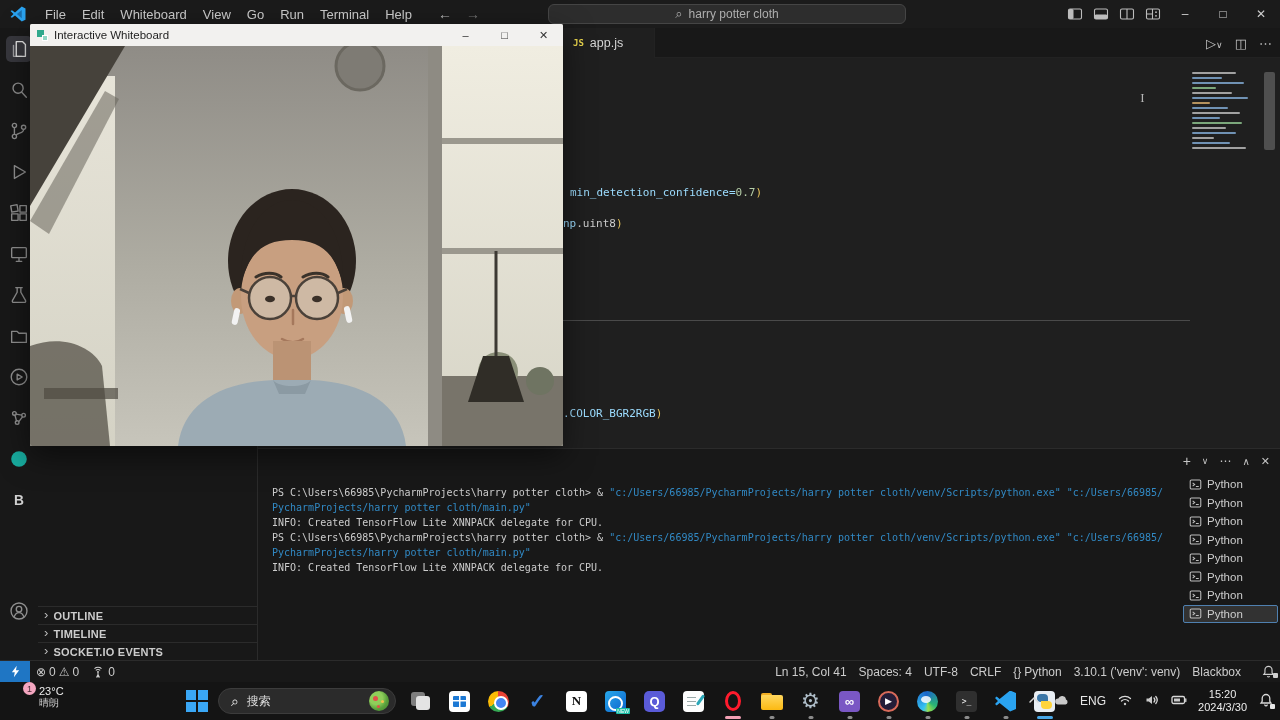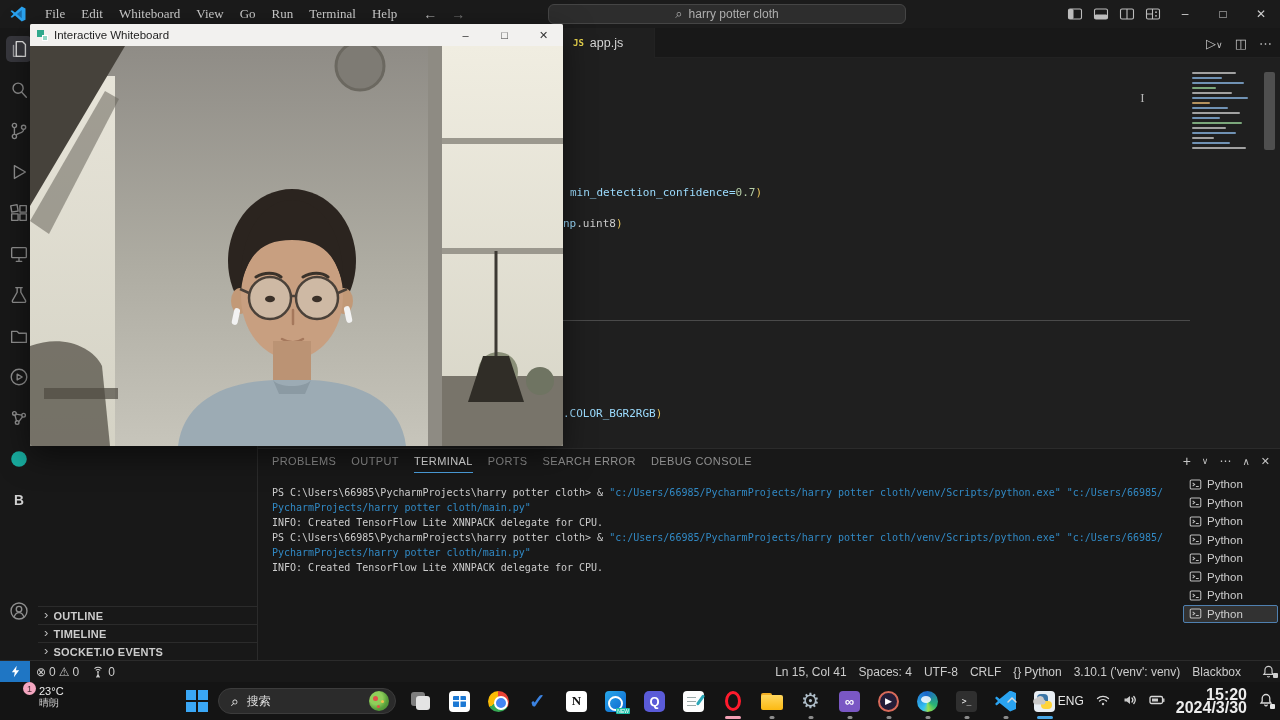--- a/index.html
+++ b/index.html
@@ -3,21 +3,21 @@
 <meta charset="utf-8">
 <style>
   * { margin:0; padding:0; box-sizing:border-box; }
   html,body { width:1280px; height:720px; overflow:hidden; background:#1f1f1f;
     font-family:"Liberation Sans", sans-serif; -webkit-font-smoothing:antialiased; }
 
   
   #titlebar { position:absolute; left:0; top:0; width:1280px; height:28px; background:#1b1b1b;
     display:flex; align-items:center; color:#cccccc; font-size:13px; z-index:5; }
   #vscode-logo { width:18px; height:18px; margin:0 10px 0 9px; flex:none; }
-  .menu-item { padding:3px 8px; border-radius:4px; cursor:default;font-family:Liberation Serif, serif; }
+  .menu-item { padding:3px 8px; border-radius:4px; cursor:default; }
   #nav-arrows { display:flex; gap:14px; margin-left:18px; color:#b9b9b9; font-size:14px; }
   #cmd-center { position:absolute; left:548px; top:4px; width:358px; height:20px; background:#2d2d2d;
     border:1px solid #454545; border-radius:6px; display:flex; align-items:center; justify-content:center;
     gap:6px; color:#aeaeae; font-size:12px; }
   #tb-right { position:absolute; right:0; top:0; height:28px; display:flex; align-items:center; }
   .layout-ic { width:26px; height:28px; display:flex; align-items:center; justify-content:center; }
   .layout-ic svg { width:16px; height:16px; stroke:#bdbdbd; fill:none; stroke-width:1.1; }
   .layout-ic svg .f { fill:#bdbdbd; stroke:none; }
   .win-ctl { width:38px; height:28px; display:flex; align-items:center; justify-content:center;
     color:#cfcfcf; font-size:12px; }
@@ -142,21 +142,21 @@
   .ic-terminal { width:21px; height:21px; border-radius:4px; background:#2f2f2f; color:#eee; font-size:8px;
     font-family:"DejaVu Sans Mono",monospace; display:flex; align-items:center; justify-content:center; }
   .ic-vscode { width:21px; height:21px; background:#2aa3f0;
     clip-path:polygon(72% 0,100% 12%,100% 88%,72% 100%,22% 60%,8% 72%,0 64%,14% 50%,0 36%,8% 28%,22% 40%); }
   .ic-python-app { width:21px; height:21px; background:#e8eef4; border-radius:4px; position:relative; }
   .ic-python-app::before { content:""; position:absolute; left:3px; top:3px; width:11px; height:8px; background:#3b77a8; border-radius:4px 4px 0 4px; }
   .ic-python-app::after { content:""; position:absolute; right:3px; bottom:3px; width:11px; height:8px; background:#ffd43b; border-radius:0 4px 4px 4px; }
   #tb-tray { position:absolute; right:6px; top:0; height:38px; display:flex; align-items:center; gap:11px; color:#e6e6e6; font-size:12px; }
   #tb-tray svg { width:16px; height:16px; fill:none; stroke:#d8d8d8; stroke-width:1.3; stroke-linecap:round; }
   #tb-tray svg .f { fill:#c9c9c9; stroke:none; }
-  #tb-clock { text-align:right; font-size:16px; line-height:13px; color:#ececec;font-weight:bold; }
+  #tb-clock { text-align:center; font-size:11px; line-height:13px; color:#ececec; }
   #tray-bell { position:relative; }
   #tray-bell i { position:absolute; right:-1px; bottom:2px; width:5px; height:5px; background:#e8e8e8; border-radius:1px; }
 
   
   #whiteboard { position:absolute; left:30px; top:24px; width:533px; height:422px; z-index:10;
     box-shadow:0 10px 30px rgba(0,0,0,.5); border-radius:2px; overflow:hidden; background:#bdbab1; }
   #wb-titlebar { height:22px; background:#f2f1ef; display:flex; align-items:center; color:#1f1f1f; font-size:11.5px; }
   #wb-icon { width:11px; height:11px; margin:0 6px 0 7px; position:relative; }
   #wb-icon i:first-child { position:absolute; left:0; top:0; width:7px; height:7px; background:#2fa88c; }
   #wb-icon i:last-child { position:absolute; right:0; bottom:0; width:6px; height:6px; background:#8fd6c4; border:1px solid #fff; }
@@ -360,28 +360,20 @@
         <div class="mm-row c2" style="width: 22px;"></div>
         <div class="mm-row c1" style="width: 38px;"></div>
         <div class="mm-row c2" style="width: 54px;"></div>
       </div>
     <div id="scroll-thumb"></div>
     <div id="ibeam">I</div>
   </div>
 </div>
 
 <div id="panel">
-  <div id="panel-header">
-      <div class="panel-tab">PROBLEMS</div>
-      <div class="panel-tab">OUTPUT</div>
-      <div class="panel-tab active">TERMINAL</div>
-      <div class="panel-tab">PORTS</div>
-      <div class="panel-tab">SEARCH ERROR</div>
-      <div class="panel-tab">DEBUG CONSOLE</div>
-    </div>
   <div id="panel-actions">
     <span style="font-size:14px;">+</span>
     <span style="font-size:9px;">∨</span>
     <span>⋯</span>
     <span style="font-size:10px;">∧</span>
     <span style="font-size:11px;">✕</span>
   </div>
   <div id="terminal">
       <div class="term-line"><span style="color: rgb(204, 204, 204);">PS C:\Users\66985\PycharmProjects\harry potter cloth&gt; &amp; </span><span style="color: rgb(49, 137, 196);">"c:/Users/66985/PycharmProjects/harry potter cloth/venv/Scripts/python.exe"</span><span style="color: rgb(204, 204, 204);"> </span><span style="color: rgb(49, 137, 196);">"c:/Users/66985/</span></div>
       <div class="term-line"><span style="color: rgb(49, 137, 196);">PycharmProjects/harry potter cloth/main.py"</span></div>

